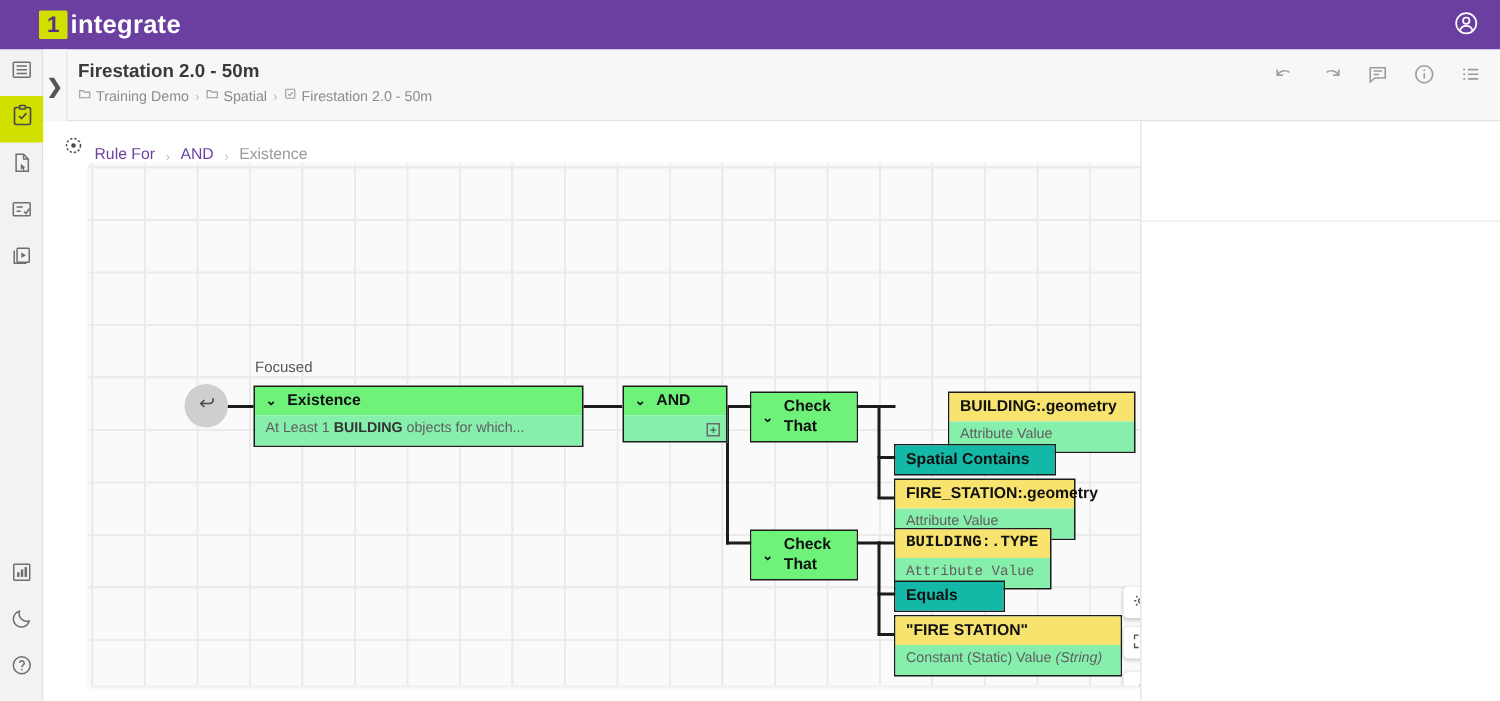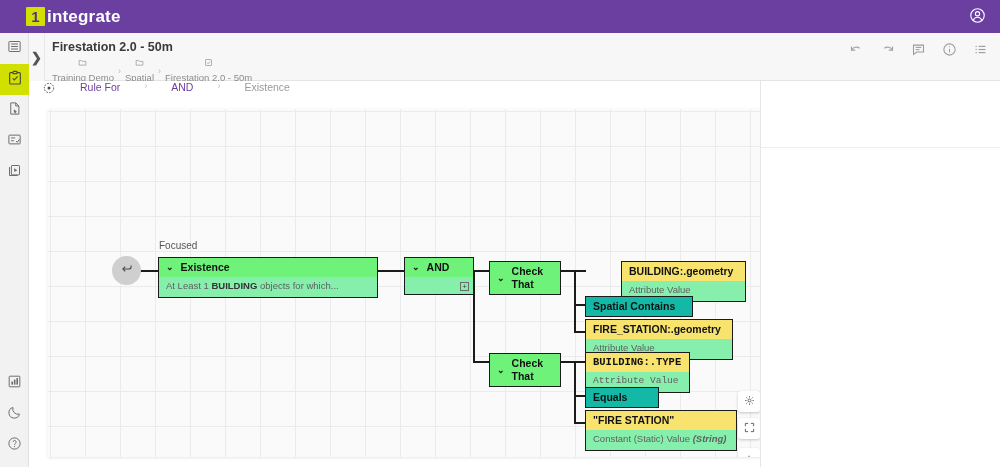--- a/index.html
+++ b/index.html
@@ -49,50 +49,50 @@
     display: flex; align-items: center; justify-content: center;
     color: #555; font-size: 13px; font-weight: bold;
     background: #f7f7f7; border-right: 1px solid #e8e8e8;
   }
   .titlewrap { position: absolute; left: 23px; top: 7px; }
   .doc-title { font-size: 12.5px; font-weight: bold; color: #3a3a3a; }
   .crumbs {
     display: flex; align-items: center; gap: 4px; margin-top: 4px;
     font-size: 9.5px; color: #8c8c8c;
   }
-  .crumbs .c { display: flex; align-items: center; gap: 3px; flex-direction: column; }
+  .crumbs .c { display: flex; align-items: center; gap: 3px; }
   .crumbs .sep { color: #bdbdbd; font-size: 9px; }
 
   .tools {
     position: absolute; right: 12px; top: 9px; display: flex;
     align-items: center; gap: 16px;
   }
   .tool { color: #9b9b9b; display: flex; align-items: center; }
   .save-btn {
     display: flex; align-items: center; gap: 6px; background: #ebebeb;
     color: #a8a8a8; font-size: 10.5px; font-weight: bold; letter-spacing: .6px;
     padding: 6px 13px; border-radius: 2px; border: none;
   }
 
   
   .canvas-wrap {
     position: absolute; top: 81px; left: 29px; width: 731px; height: 386px;
     background: #ffffff;
   }
   .rulebar {
     position: absolute; top: 0; left: 0; width: 731px; height: 28px;
-    background: #ffffff; display: flex; align-items: flex-start;
-    padding-left: 13px; gap: 24px;
+    background: #ffffff; display: flex; align-items: flex-end;
+    padding-left: 13px; gap: 7px;
   }
   .rulebar .rb-crumb { font-size: 10.5px; color: #6b3fa0; }
   .rulebar .rb-crumb.muted { color: #9a9a9a; }
   .rulebar .rb-sep { color: #c0c0c0; font-size: 9px; }
 
   .grid {
-    position: absolute; top: 28px; left: 19px; width: 718px; height: 348px;
+    position: absolute; top: 28px; left: 30px; width: 718px; height: 348px;
     background-color: #fafafa;
     background-image:
       linear-gradient(to right, #ebebeb 1px, transparent 1px),
       linear-gradient(to bottom, #ebebeb 1px, transparent 1px),
       linear-gradient(to right, #e0e0e0 1px, transparent 1px),
       linear-gradient(to bottom, #e0e0e0 1px, transparent 1px);
     background-size: 35px 35px, 35px 35px, 140px 140px, 140px 140px;
     background-position: 2px 0px, 0px 2px, 2px 0px, 0px 2px;
     border-right: 1px solid #ececec;
     box-shadow: 0 1px 3px rgba(0,0,0,.10);
@@ -111,21 +111,21 @@
     padding: 3px 7px; line-height: 13px;
   }
   .head-green { background: #6ef27a; }
   .head-yellow { background: #f7e36e; }
   .head-blue { background: #14b8a6; }
   .node-body {
     font-size: 9.5px; color: #5f5f5f; padding: 3px 7px 4px 7px;
     line-height: 12.5px; background: #86efac;
   }
   .node-body b { color: #333; }
-  .node-body i { color: #5f5f5f; font-weight: bold; }
+  .node-body i { color: #5f5f5f; }
   .chev { font-size: 9px; color: #111; line-height: 1; }
   .plusbox {
     position: absolute; right: 4px; bottom: 3px; width: 9px; height: 9px;
     border: 1px solid #6b6b6b; color: #444; font-size: 8px; line-height: 7px;
     text-align: center;
   }
   .focused-lbl {
     position: absolute; font-size: 10px; color: #555;
   }
   .return-pill {
@@ -434,21 +434,21 @@
         </div>
         <div class="node-body">Attribute Value</div>
       </div>
 
       <div class="node" style="left:537px; top:187px; width:108px;">
         <div class="node-head head-blue">
           <span>Spatial Contains</span>
         </div>
       </div>
 
-      <div class="node" style="left:537px; top:210px; width:148px;">
+      <div class="node" style="left:537px; top:210px; width:121px;">
         <div class="node-head head-yellow">
           <span>FIRE_STATION:.geometry</span>
         </div>
         <div class="node-body">Attribute Value</div>
       </div>
 
       <div class="node" style="left:441px; top:244px; width:72px;">
         <div class="node-head head-green">
           <span class="chev">⌄</span>
           <span>Check That</span>

